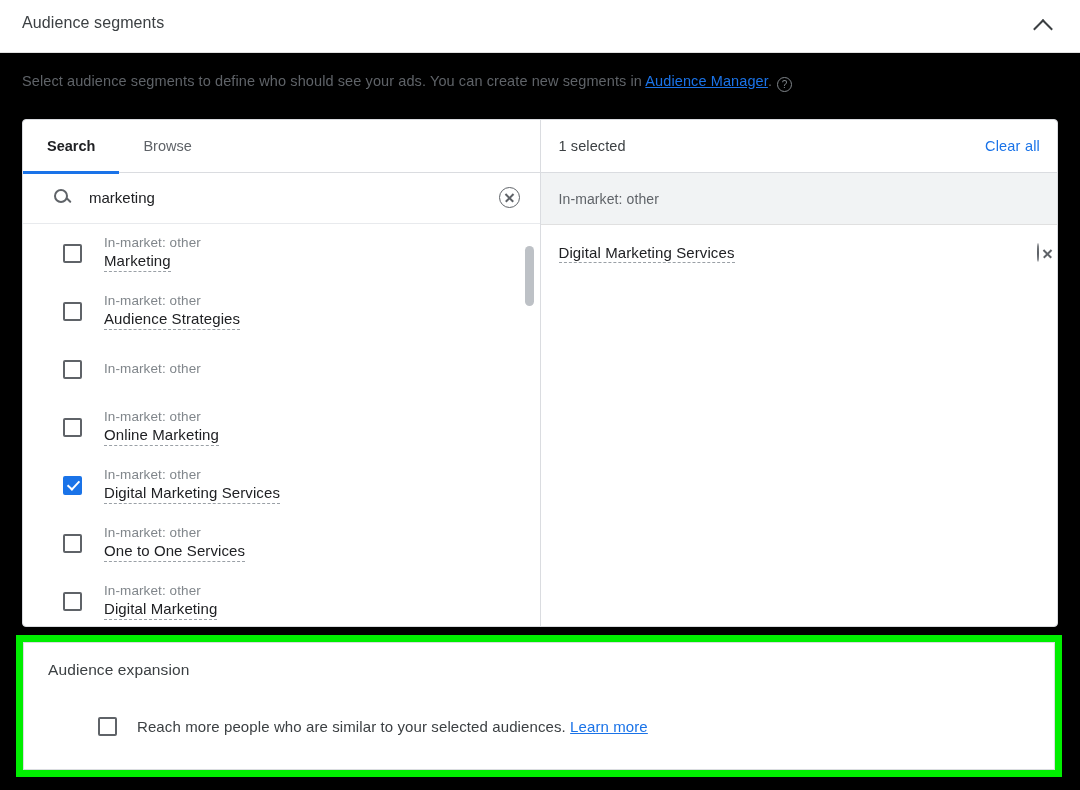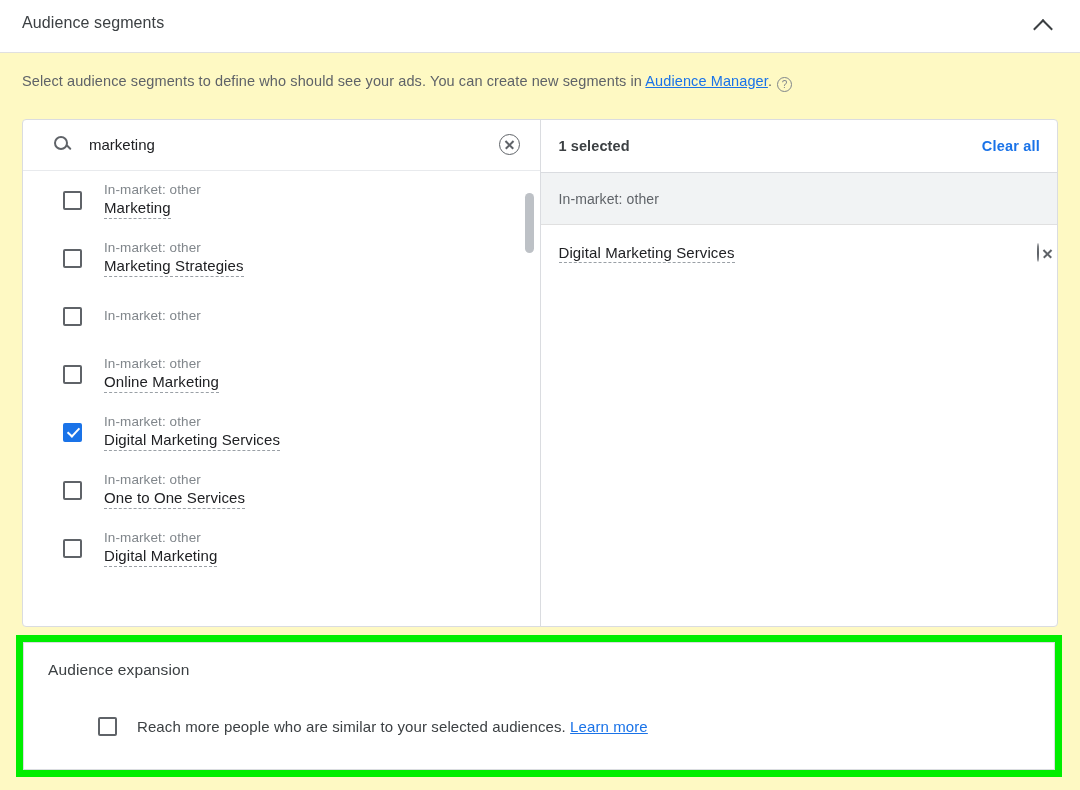--- a/index.html
+++ b/index.html
@@ -9,21 +9,21 @@
     width: 1080px;
     height: 790px;
     background: #ffffff;
     font-family: "Liberation Sans", sans-serif;
     -webkit-font-smoothing: antialiased;
   }
   .page {
     position: relative;
     width: 1080px;
     height: 790px;
-    background: #fef9c3;
+    background: #000000;
     overflow: hidden;
   }
 
   
   .panel-header {
     position: absolute;
     left: 0; top: 0;
     width: 1080px; height: 53px;
     border-bottom: 1px solid #e0e0e0;
     background: #fff;
@@ -256,21 +256,20 @@
     cursor: pointer;
   }
 
   
   .sel-header {
     position: relative;
     height: 53px;
     border-bottom: 1px solid #dadce0;
     display: flex;
     align-items: center;
-    font-weight: bold;
   }
   .sel-count {
     position: absolute;
     left: 18px;
     font-size: 14.5px;
     color: #3c4043;
     letter-spacing: 0.1px;
   }
   .clear-all {
     position: absolute;
@@ -361,20 +360,24 @@
   </div>
 
   <div class="desc">
     <span>Select audience segments to define who should see your ads. You can create new segments in </span><a>Audience Manager</a><span>.</span><span class="help-icon">?</span>
   </div>
 
   <div class="card">
 
     <div class="left-pane">
 
+      <div class="tabs">
+        <div class="tab active">Search</div>
+        <div class="tab">Browse</div>
+      </div>
 
       <div class="search-row">
         <div class="search-icon"></div>
         <input class="search-input" type="text" value="marketing" style="">
         <div class="clear-search">
           <div class="x-circle"></div>
         </div>
       </div>
 
       <div class="results">
@@ -384,21 +387,21 @@
           <div class="row-texts">
             <div class="row-cat">In-market: other</div>
             <div class="row-name">Marketing</div>
           </div>
         </div>
 
         <div class="result-row">
           <div class="cb"></div>
           <div class="row-texts">
             <div class="row-cat">In-market: other</div>
-            <div class="row-name">Marketing Strategies</div>
+            <div class="row-name">Audience Strategies</div>
           </div>
         </div>
 
         <div class="result-row">
           <div class="cb"></div>
           <div class="row-texts">
             <div class="row-cat">In-market: other</div>
           </div>
         </div>
 

